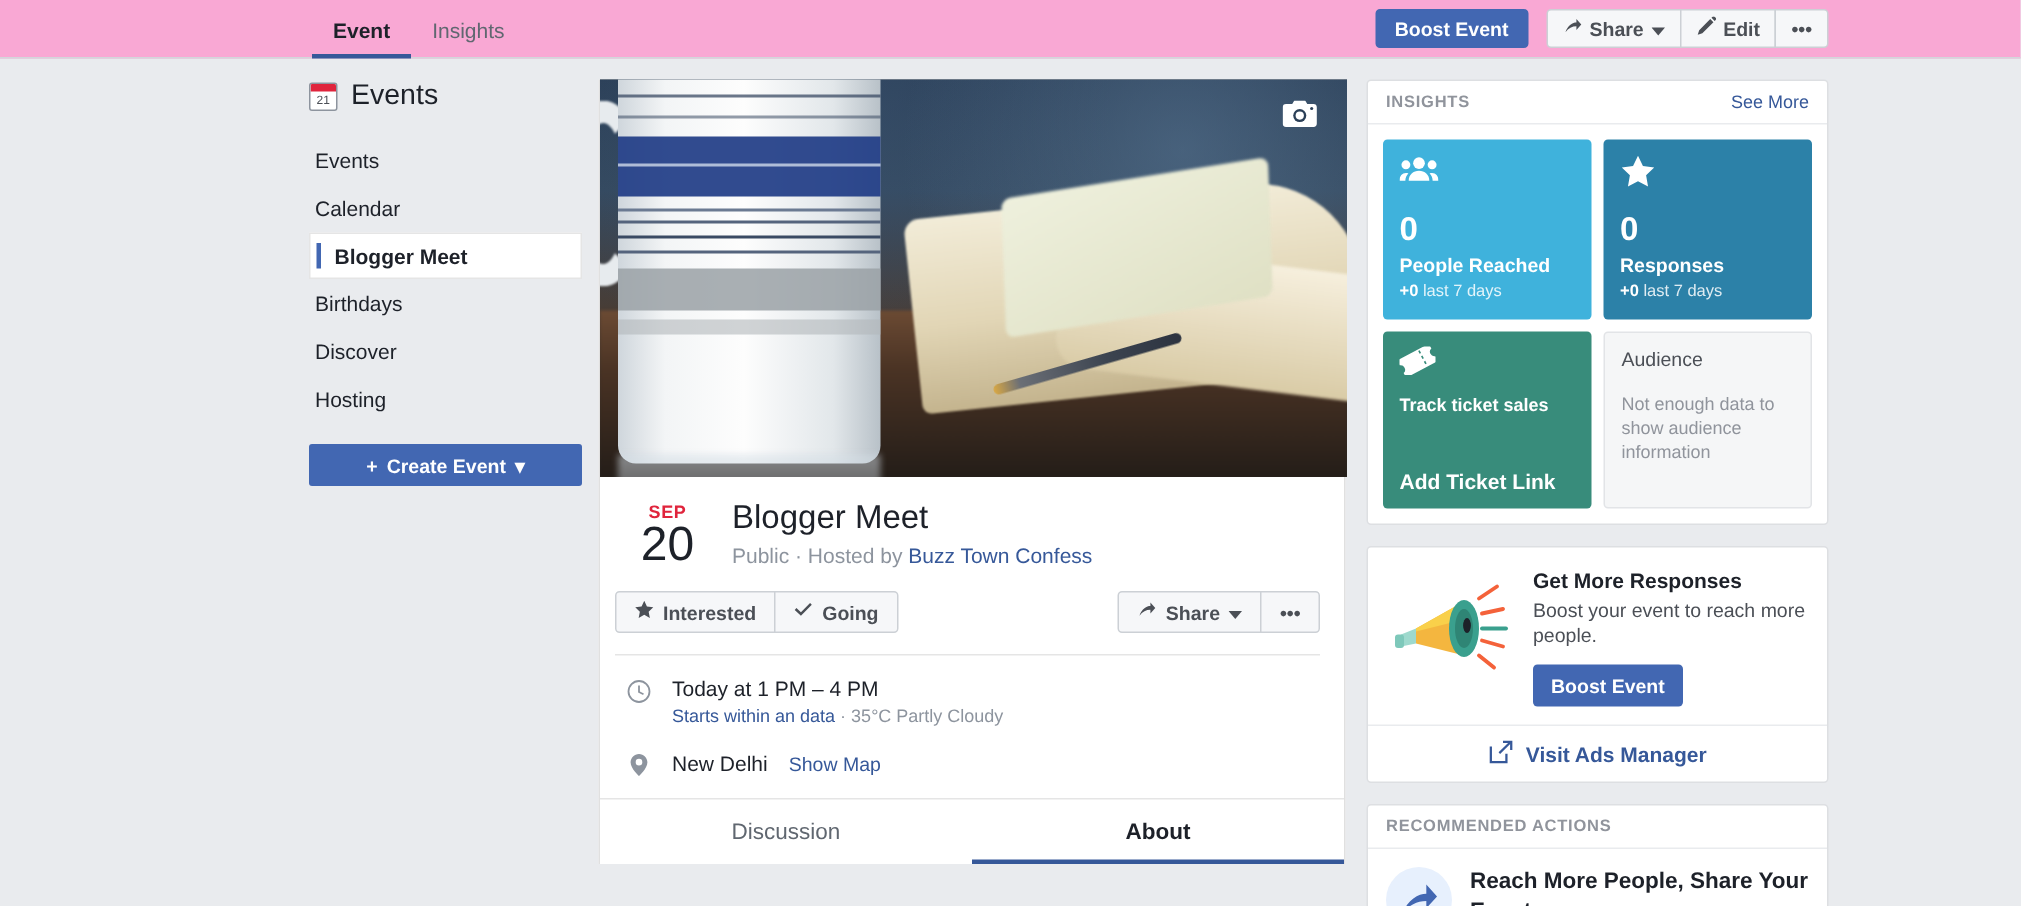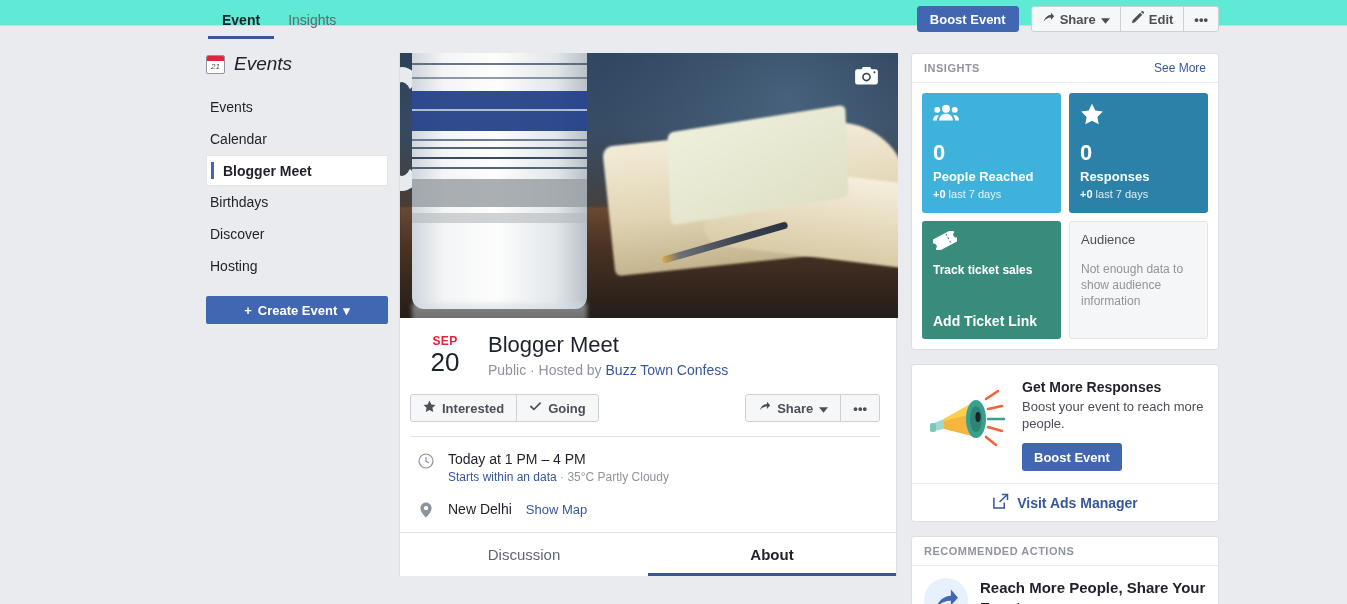--- a/index.html
+++ b/index.html
@@ -7,22 +7,22 @@
     width: 1347px; height: 604px;
     background: #e9ebee;
     font-family: "Liberation Sans", sans-serif;
     font-size: 14px;
     color: #1d2129;
     overflow: hidden;
   }
 
   
   .topbar {
-    position: absolute; top: 0; left: 0; width: 1347px; height: 26px;
-    background: #5eead4; border-bottom: 1px solid #d3d6db;
+    position: absolute; top: 0; left: 0; width: 1347px; height: 39px;
+    background: #f9a8d4; border-bottom: 1px solid #d3d6db;
   }
   .tabs { position: absolute; left: 208px; top: 0; height: 39px; display: flex; }
   .tab {
     height: 39px; display: flex; align-items: center; justify-content: center;
     font-size: 14px; padding: 0 14px; color: #606770; cursor: pointer;
     position: relative;
   }
   .tab.active { color: #1d2129; font-weight: bold; }
   .tab.active:after {
     content: ""; position: absolute; left: 0; right: 0; bottom: 0;
@@ -44,21 +44,21 @@
     margin-left: -1px;
   }
   .btn-g:first-child { border-radius: 3px 0 0 3px; margin-left: 0; }
   .btn-g:last-child { border-radius: 0 3px 3px 0; }
 
   
   .page { position: absolute; top: 39px; left: 0; width: 1347px; height: 565px; }
 
   
   .sidebar { position: absolute; left: 206px; top: 14px; width: 182px; }
-  .side-head { display: flex; align-items: center; gap: 9px; margin-bottom: 16px; font-style: italic; }
+  .side-head { display: flex; align-items: center; gap: 9px; margin-bottom: 16px; }
   .cal-icon {
     width: 19px; height: 19px; border: 1px solid #8d949e; border-radius: 2px;
     background: #fff; position: relative; overflow: hidden;
   }
   .cal-icon .cal-top { height: 5px; background: #e0243c; }
   .cal-icon .cal-num {
     font-size: 8px; text-align: center; color: #4b4f56; line-height: 12px;
     font-family: "Liberation Sans", sans-serif;
   }
   .side-title { font-size: 19px; color: #1d2129; }
@@ -146,21 +146,21 @@
     transform: rotate(-16deg); border-radius: 4px; filter: blur(.4px);
   }
   .camera-icon {
     position: absolute; right: 20px; top: 14px; width: 23px; height: 18px;
     cursor: pointer;
   }
 
   .ev-head { padding: 14px 16px 0 16px; display: flex; gap: 14px; }
   .ev-date { width: 58px; text-align: center; padding-top: 2px; }
   .ev-month { font-size: 12px; color: #e0243c; font-weight: bold; letter-spacing: .4px; }
-  .ev-day { font-size: 26px; color: #1d2129; line-height: 28px; }
+  .ev-day { font-size: 32px; color: #1d2129; line-height: 28px; }
   .ev-title { font-size: 22px; color: #1d2129; line-height: 26px; }
   .ev-sub { font-size: 14px; color: #8d949e; margin-top: 4px; }
   .ev-sub a { color: #365899; text-decoration: none; cursor: pointer; }
 
   .ev-actions {
     margin: 16px 16px 0 10px; display: flex; align-items: center;
     justify-content: space-between; padding-bottom: 14px;
     border-bottom: 1px solid #e5e5e5;
   }
   .act-left { display: flex; }

